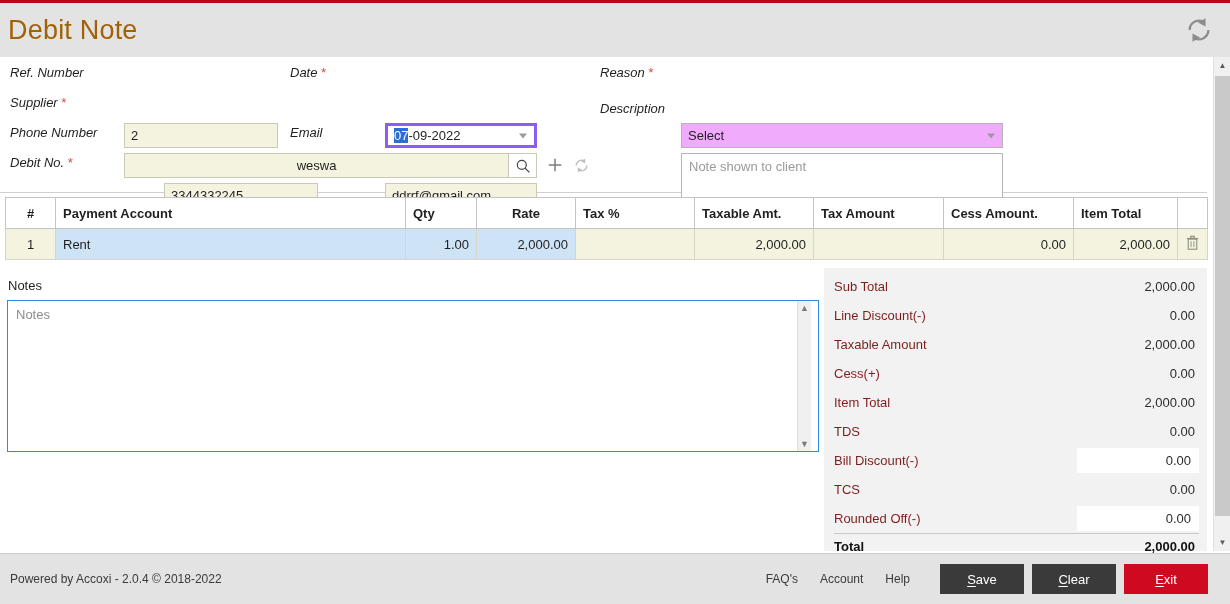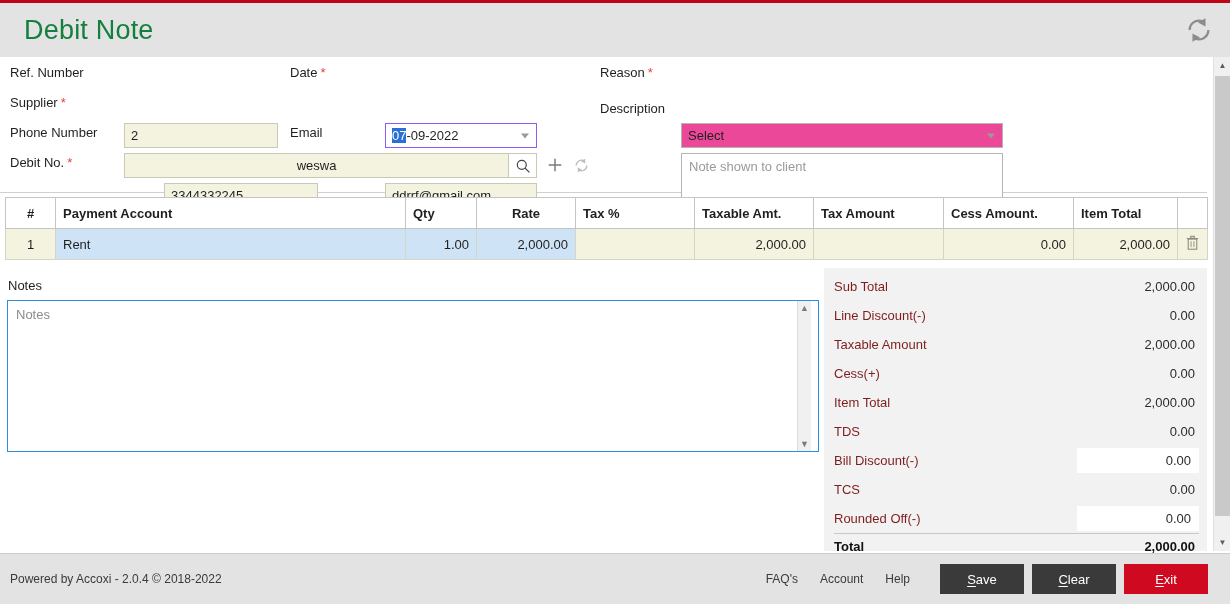--- a/index.html
+++ b/index.html
@@ -15,49 +15,49 @@
   #app { position: relative; width: 1230px; height: 604px; }
 
   
   .red-accent { position:absolute; top:0; left:0; width:1230px; height:3px; background:#c00418; }
   .titlebar {
     position:absolute; top:3px; left:0; width:1230px; height:54px;
     background:#e3e3e3;
     display:flex; align-items:center; justify-content:space-between;
   }
   .title-text {
-    font-size: 27px; font-weight: 400; color:#15803d;
-    padding-left: 24px; letter-spacing:0.2px;
+    font-size: 27px; font-weight: 400; color:#a16207;
+    padding-left: 8px; letter-spacing:0.2px;
   }
   .refresh-top { padding-right: 16px; display:flex; align-items:center; }
 
   
   .formwrap {
     position:absolute; top:57px; left:0; width:1207px; height:136px;
     background:#ffffff;
     border-bottom:1px solid #cfcfcf;
   }
-  .row { position:absolute; display:flex; align-items:center; }
+  .row { position:absolute; display:flex; align-items:center;font-style:italic; }
   .lbl { font-size:13px; color:#1f1f1f; }
   .req { color:#e0453a; font-size:13px; margin-left:3px; }
 
   .fld {
     background:#f3f3e0; border:1px solid #c9c9b5;
     height:25px; font-size:13px; color:#1f1f1f;
     padding:0 6px; font-family:"Liberation Sans", sans-serif;
     outline:none;
   }
   .fld::placeholder { color:#8c8c8c; }
 
   .combo {
     position:relative; background:#f3f3e0; border:1px solid #c9c9b5;
     height:25px; display:flex; align-items:center; padding:0 6px; font-size:13px;
   }
-  .combo.white { background:#ec4899; border:1px solid #b5b5b5; }
-  .combo.focus { border:1px solid #8b5cf6; background:#ffffff; }
+  .combo.white { background:#f0abfc; border:1px solid #b5b5b5; }
+  .combo.focus { border:3px solid #8b5cf6; background:#ffffff; }
   .caret {
     position:absolute; right:7px; top:50%; transform:translateY(-50%);
     width:0;height:0;border-left:4px solid transparent;border-right:4px solid transparent;
     border-top:5px solid #9a9a9a;
   }
   .sel-hl { background:#2a6fd4; color:#fff; }
 
   .searchbtn {
     width:28px; height:25px; background:#ffffff; border:1px solid #c9c9b5; border-left:none;
     display:flex; align-items:center; justify-content:center; cursor:pointer;

